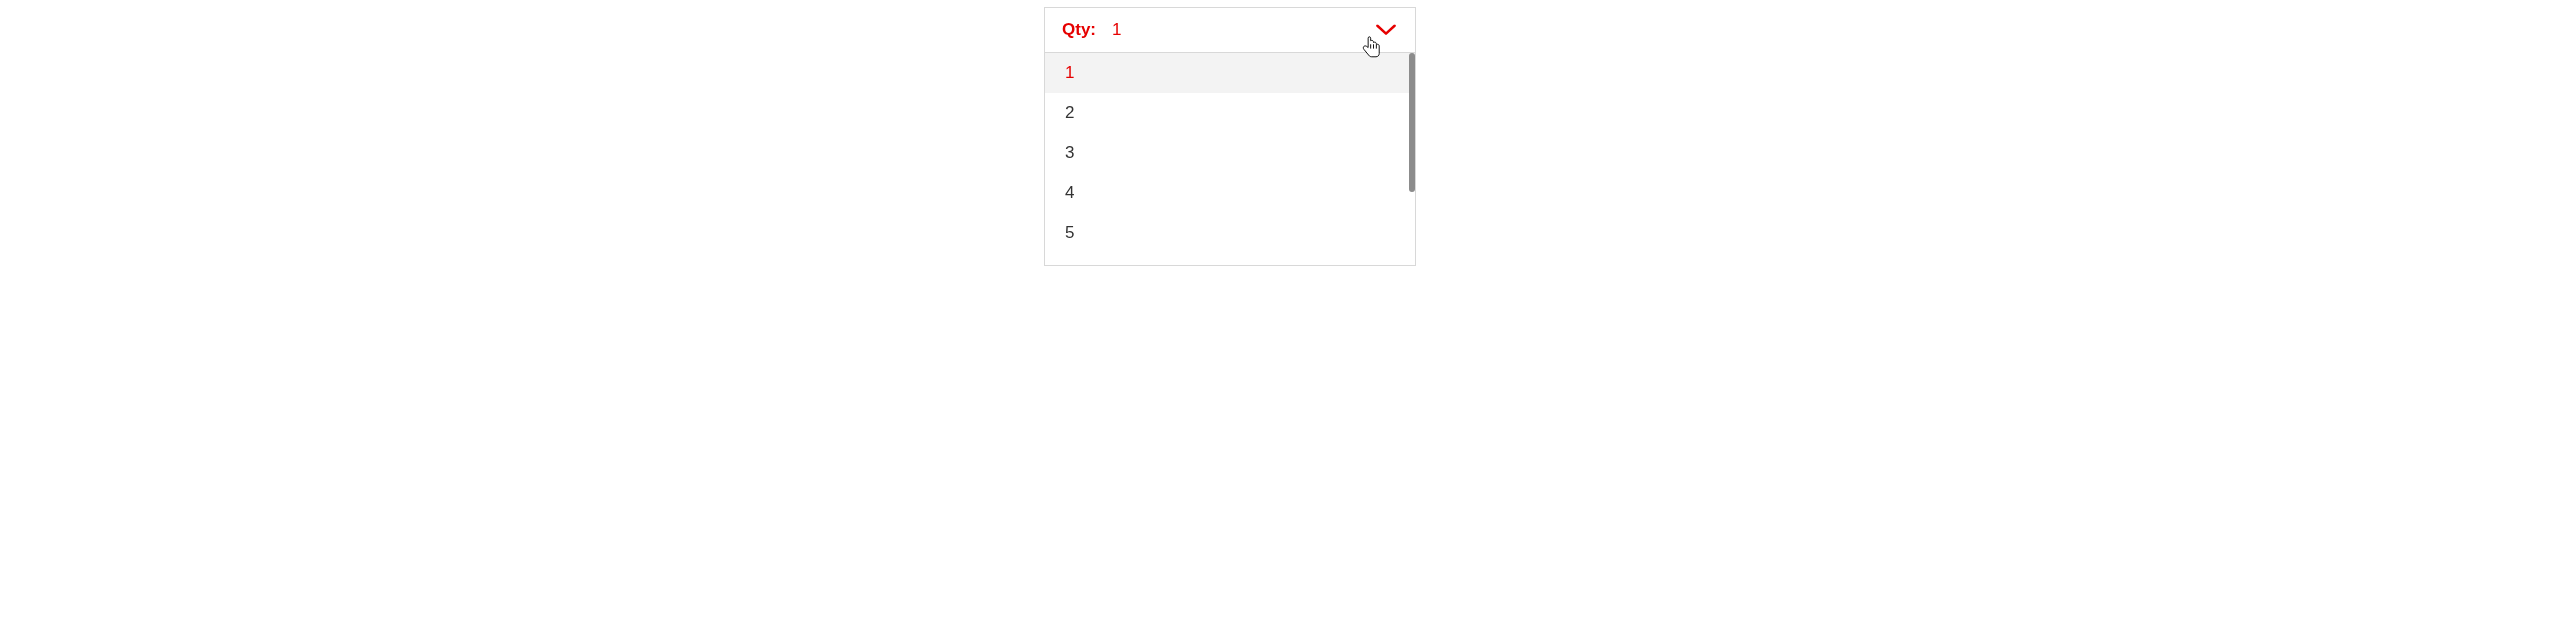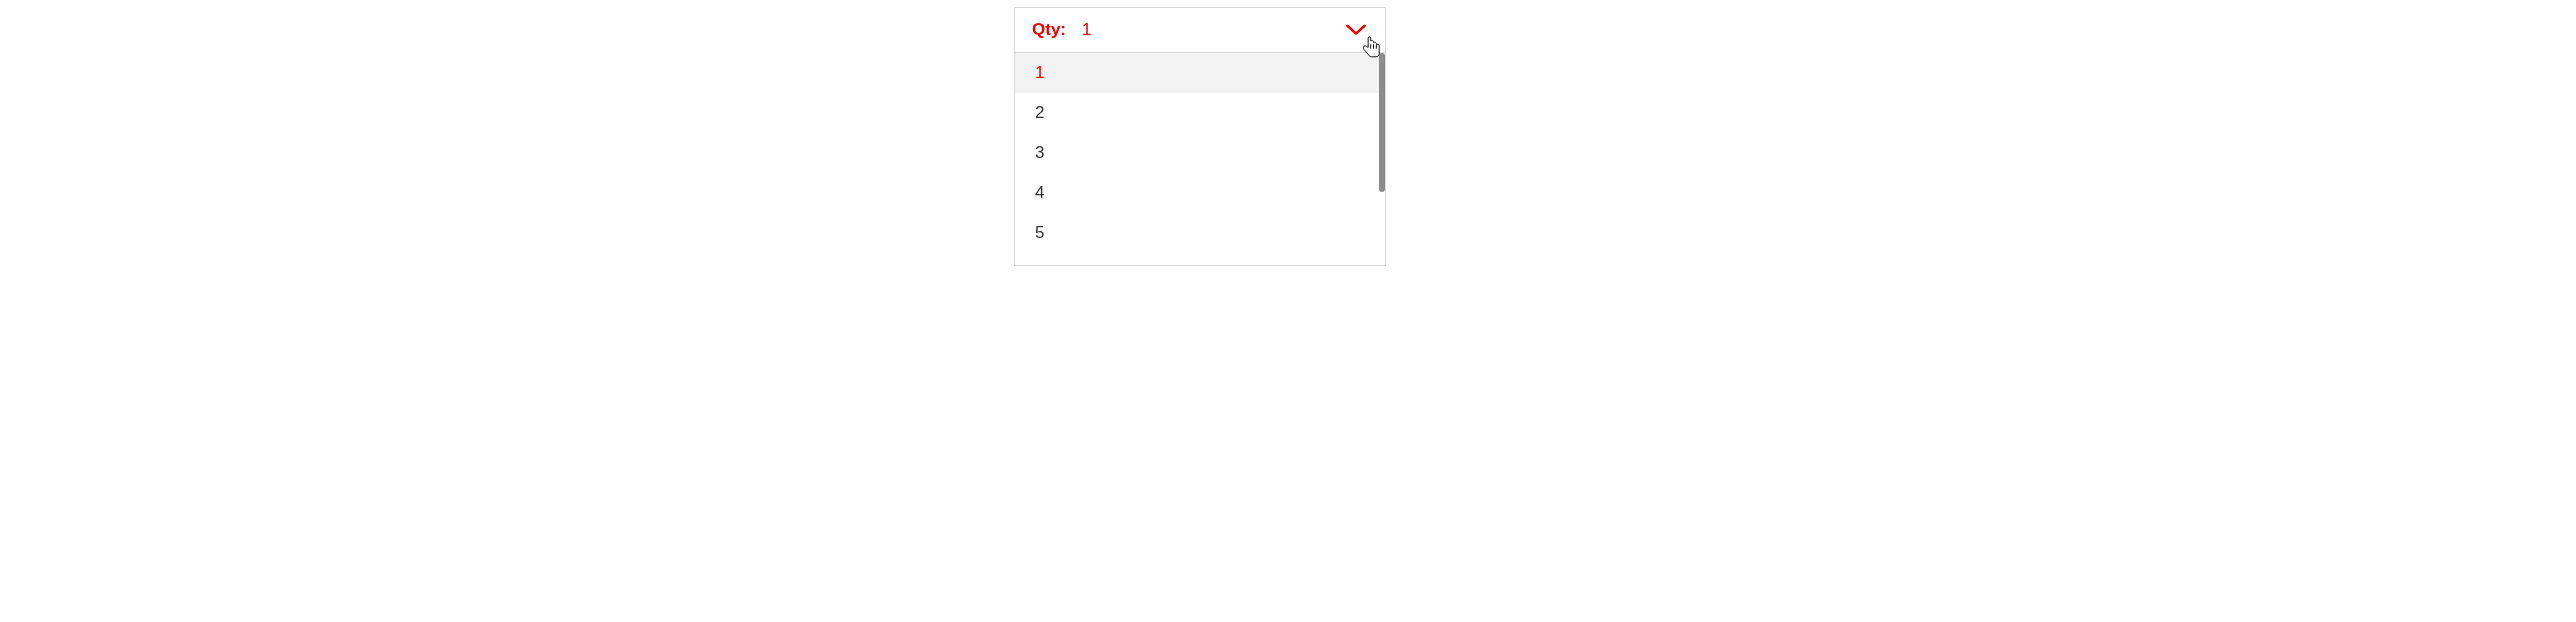--- a/index.html
+++ b/index.html
@@ -11,21 +11,21 @@
     body {
       font-family: Arial, Helvetica, sans-serif;
       background: #ffffff;
       width: 2576px;
       height: 622px;
       position: relative;
     }
 
     .dropdown-wrapper {
       position: absolute;
-      left: 969px;
+      left: 999px;
       top: 7.2px;
       width: 417px;
       padding-left: 45px;
     }
 
     .qty-selector {
       width: 100%;
       height: 46px;
       border: 0.7px solid #d8d8d8;
       background: #ffffff;

